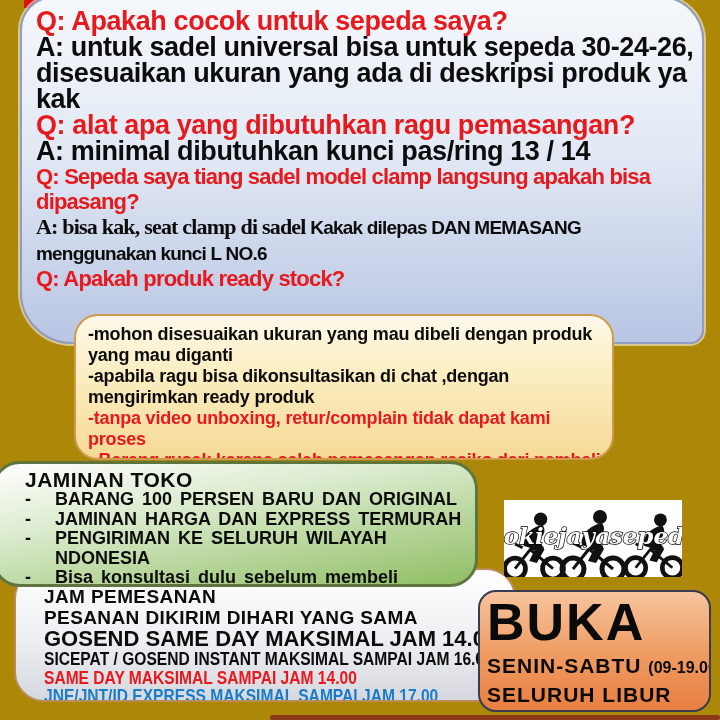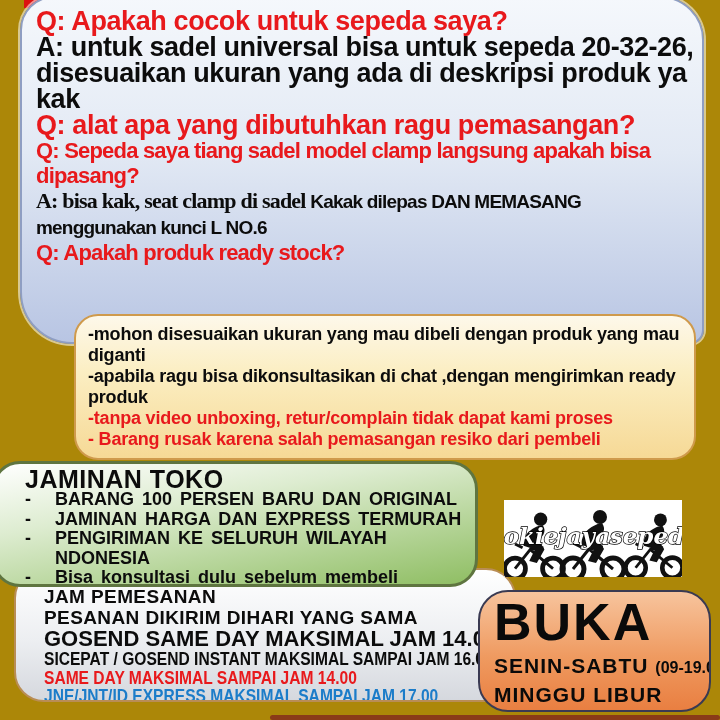--- a/index.html
+++ b/index.html
@@ -23,74 +23,75 @@
   .qa-line{line-height:26px;}
   .lg{font-size:27px;letter-spacing:-0.4px;}
   .md{font-size:22px;letter-spacing:-0.8px;line-height:25px;}
   .s1{font-size:22px;font-family:Liberation Serif, serif;}
   .s2{font-size:19px;}
   .red{color:#e8191c;}
   .blk{color:#0c0c0c;}
   .blue{color:#1b7cc9;}
   
   .notice-box{
-    left:74px;top:314px;width:622px;height:146px;
+    left:74px;top:314px;width:540px;height:146px;
     background:linear-gradient(180deg,#fdf8ea 0%,#fbeec2 40%,#f6d996 100%);
     border:2px solid #cf9a4c;border-radius:24px;
     padding:8px 10px 0 12px;overflow:hidden;
   }
   .notice-line{font-size:18px;line-height:21px;letter-spacing:-0.2px;}
   
   .guar-box{
     left:-8px;top:461px;width:486px;height:126px;
     background:linear-gradient(170deg,#ffffff 0%,#ddecd0 35%,#8fbe63 100%);
     border:3px solid #5f7540;border-radius:28px;
     padding:5px 8px 0 30px;overflow:hidden;
   }
-  .guar-title{font-size:25px;line-height:21px;color:#0c0c0c;letter-spacing:.5px;}
+  .guar-title{font-size:21px;line-height:21px;color:#0c0c0c;letter-spacing:.5px;}
   .guar-item{display:flex;font-size:18px;line-height:19.5px;word-spacing:3px;color:#0c0c0c;}
   .guar-item .marker{width:30px;flex:none;}
   .guar-item .btext{flex:1;}
   
   .logo-box{left:504px;top:500px;width:178px;height:77px;background:#ffffff;}
   
   .order-box{
     left:14px;top:568px;width:502px;height:134px;
     background:linear-gradient(180deg,#ffffff 0%,#eceef1 55%,#d5d8de 100%);
     border:2px solid #b98d55;border-radius:30px;
     padding:16px 4px 0 28px;overflow:hidden;
   }
   .order-line{white-space:nowrap;}
   .h{font-size:19px;line-height:21px;letter-spacing:.4px;}
   .big{font-size:22px;line-height:22px;}
   .nar{font-size:19px;line-height:18.5px;transform:scaleX(.82);transform-origin:0 50%;}
   
   .hours-box{
     left:478px;top:590px;width:233px;height:122px;
     background:linear-gradient(180deg,#f7c49d 0%,#ef9a60 55%,#e97f41 100%);
-    border:2px solid #3a3a52;border-radius:30px;
-    padding:0 0 0 14px;overflow:hidden;
+    border:2px solid #3a3a52;border-radius:18px;
+    padding:0 0 0 7px;overflow:hidden;
   }
   .hours-title{font-size:52px;line-height:60px;letter-spacing:2px;color:#0a0a0a;}
   .hours-row{font-size:21px;line-height:27px;letter-spacing:1px;color:#0a0a0a;white-space:nowrap;}
   .hours-sub{font-size:16px;letter-spacing:0;}
   
   .red-accent{left:24px;top:0;width:46px;height:8px;background:#dd1111;}
   .bottom-strip{left:270px;top:715px;width:450px;height:5px;background:#8a3a18;border-radius:3px;}
 </style>
 </head>
 <body>
 
 <div class="abs red-accent"></div>
 
 <div class="abs qa-box">
     <div class="qa-line red lg">Q: Apakah cocok untuk sepeda saya?</div>
-    <div class="qa-line blk lg">A: untuk sadel universal bisa untuk sepeda 20-32-26,</div>
+    <div class="qa-line blk lg">A: untuk sadel universal bisa untuk sepeda 30-24-26,</div>
     <div class="qa-line blk lg">disesuaikan ukuran yang ada di deskripsi produk ya kak</div>
     <div class="qa-line red lg">Q: alat apa yang dibutuhkan ragu pemasangan?</div>
+    <div class="qa-line blk lg">A: minimal dibutuhkan kunci pas/ring 13 / 14</div>
     <div class="qa-line red md">Q: Sepeda saya tiang sadel model clamp langsung apakah bisa dipasang?</div>
     <div class="qa-line blk md"><span class="s1">A: bisa kak, seat clamp di sadel </span><span class="s2">Kakak dilepas DAN MEMASANG menggunakan kunci L NO.6</span></div>
     <div class="qa-line red md">Q: Apakah produk ready stock?</div>
   </div>
 
 <div class="abs notice-box">
     <div class="notice-line blk">-mohon disesuaikan ukuran yang mau dibeli dengan produk yang mau diganti</div>
     <div class="notice-line blk">-apabila ragu bisa dikonsultasikan di chat ,dengan mengirimkan ready produk</div>
     <div class="notice-line red">-tanpa video unboxing, retur/complain tidak dapat kami proses</div>
     <div class="notice-line red">- Barang rusak karena salah pemasangan resiko dari pembeli</div>
@@ -145,16 +146,16 @@
     <text x="89" y="44" text-anchor="middle" font-family="DejaVu Serif, serif" font-style="italic" font-weight="bold" font-size="23" fill="#ffffff" stroke="#000000" stroke-width="1.4" paint-order="stroke">hokiejayasepeda</text>
   </svg>
 </div>
 
 <div class="abs hours-box">
   <div class="hours-title">BUKA</div>
   <div class="hours-row">
     <span>SENIN-SABTU</span>
     <span class="hours-sub">(09-19.00)</span>
   </div>
-  <div class="hours-row">MINGGU LIBUR</div>
+  <div class="hours-row">SELURUH LIBUR</div>
 </div>
 
 <div class="abs bottom-strip"></div>
 
 </body></html>

